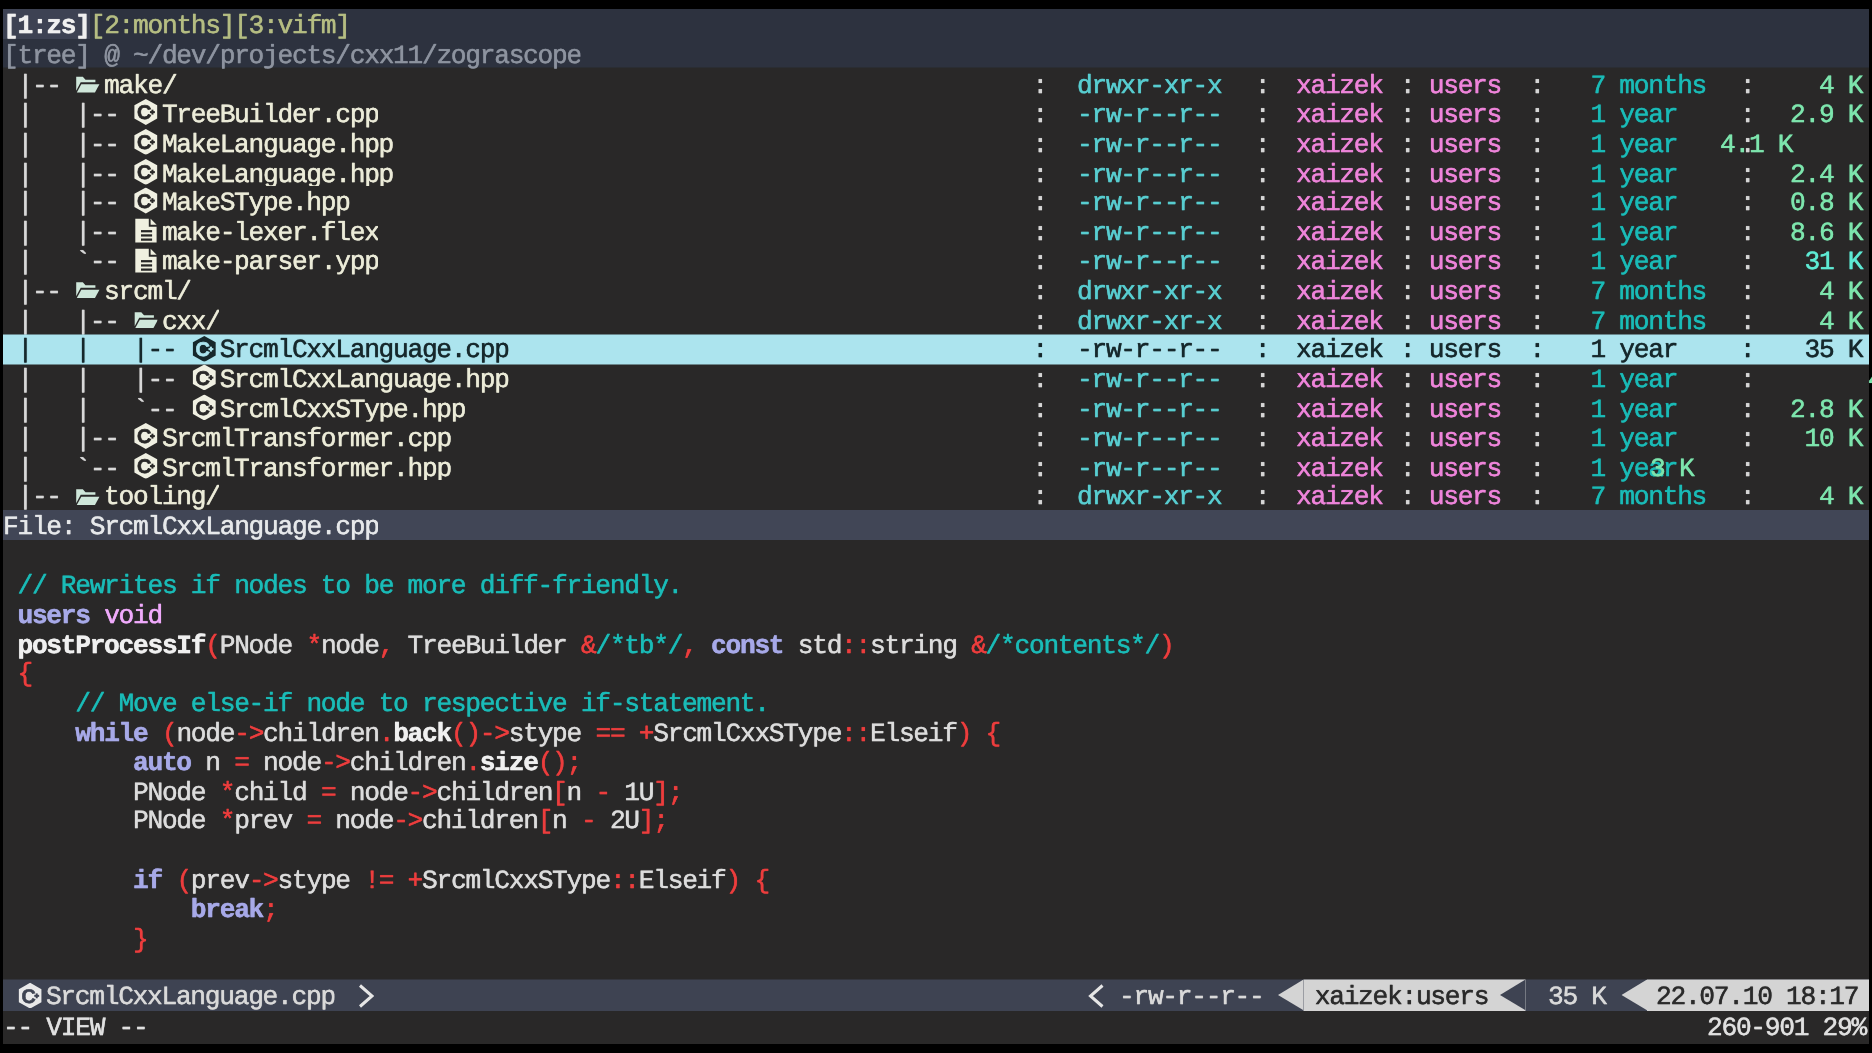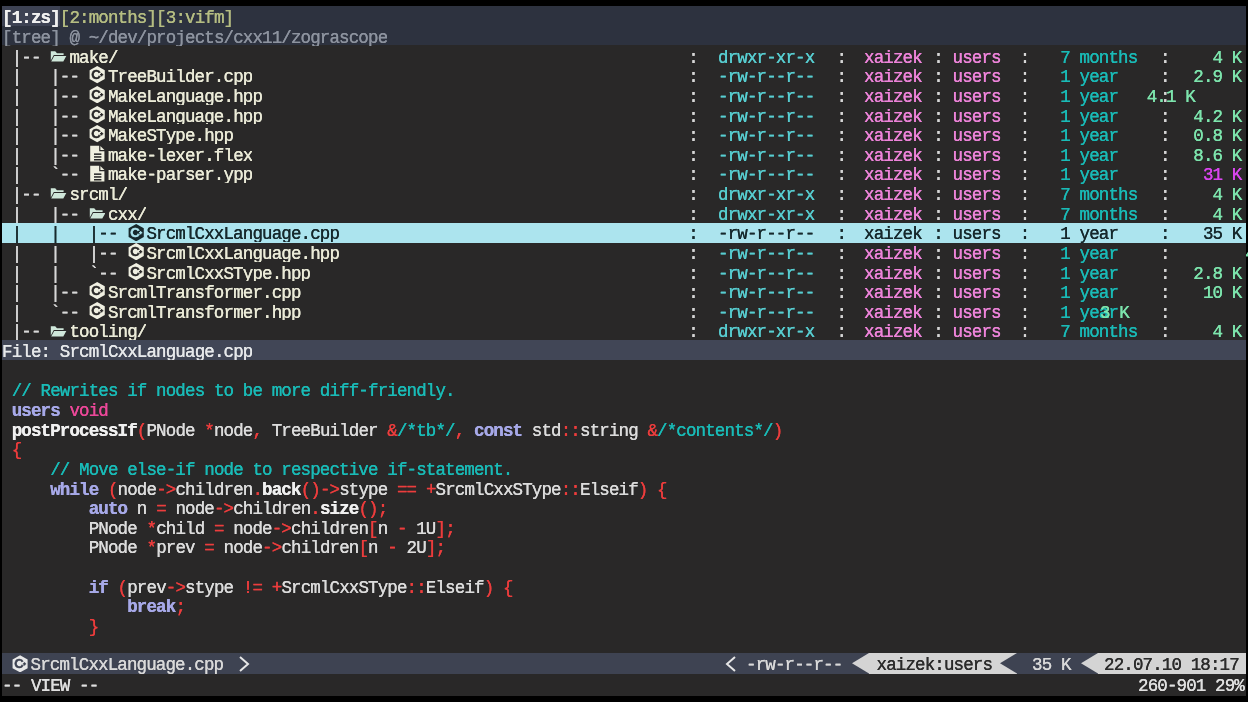--- a/index.html
+++ b/index.html
@@ -79,21 +79,21 @@
 <pre class="t clip16" style="left:107.93px;top:107.55px;color:#ebebd8">MakeLanguage.hpp</pre>
 <pre class="t" style="left:688.3px;top:107.55px;color:#d6d6d6">:</pre>
 <pre class="t" style="left:836.5px;top:107.55px;color:#d6d6d6">:</pre>
 <pre class="t" style="left:933.2px;top:107.55px;color:#d6d6d6">:</pre>
 <pre class="t" style="left:1019.7px;top:107.55px;color:#d6d6d6">:</pre>
 <pre class="t" style="left:1159.9px;top:107.55px;color:#d6d6d6">:</pre>
 <pre class="t" style="left:718.0px;top:107.55px;color:#58cdd0">-rw-r--r--</pre>
 <pre class="t" style="left:864.0px;top:107.55px;color:#ee84da">xaizek</pre>
 <pre class="t" style="left:952.5px;top:107.55px;color:#ee84da">users</pre>
 <pre class="t" style="left:1060.3px;top:107.55px;color:#1abbb7">1 year</pre>
-<pre class="t" style="left:1100px;top:107.55px;width:141.5px;text-align:right;color:#7de5ad">4.2 K</pre>
+<pre class="t" style="left:1100px;top:107.55px;width:141.5px;text-align:right;color:#7de5ad">2.4 K</pre>
 <pre class="t" style="left:2.0px;top:127.18px;color:#d8d8d8"> |   |-- </pre>
 <svg class="ic" style="left:89.37px;top:125.38000000000001px" width="16.4" height="17.3" viewBox="0 0 17 18">
     <polygon points="8.5,0 16.4,4.4 16.4,13.6 8.5,18 0.6,13.6 0.6,4.4" fill="#f0f0e2"></polygon>
     <text x="7.4" y="13.9" font-family="Liberation Sans" font-weight="bold" font-size="13.8" fill="#292828" stroke="#292828" stroke-width="0.45" text-anchor="middle">C</text>
     <rect x="11.4" y="8.4" width="3.4" height="1.4" fill="#292828"></rect>
     <rect x="12.4" y="7.4" width="1.4" height="3.4" fill="#292828"></rect>
   </svg>
 <pre class="t clip16" style="left:107.93px;top:127.18px;color:#ebebd8">MakeSType.hpp</pre>
 <pre class="t" style="left:688.3px;top:127.18px;color:#d6d6d6">:</pre>
 <pre class="t" style="left:836.5px;top:127.18px;color:#d6d6d6">:</pre>
@@ -135,21 +135,21 @@
 <pre class="t clip16" style="left:107.93px;top:166.44px;color:#ebebd8">make-parser.ypp</pre>
 <pre class="t" style="left:688.3px;top:166.44px;color:#d6d6d6">:</pre>
 <pre class="t" style="left:836.5px;top:166.44px;color:#d6d6d6">:</pre>
 <pre class="t" style="left:933.2px;top:166.44px;color:#d6d6d6">:</pre>
 <pre class="t" style="left:1019.7px;top:166.44px;color:#d6d6d6">:</pre>
 <pre class="t" style="left:1159.9px;top:166.44px;color:#d6d6d6">:</pre>
 <pre class="t" style="left:718.0px;top:166.44px;color:#58cdd0">-rw-r--r--</pre>
 <pre class="t" style="left:864.0px;top:166.44px;color:#ee84da">xaizek</pre>
 <pre class="t" style="left:952.5px;top:166.44px;color:#ee84da">users</pre>
 <pre class="t" style="left:1060.3px;top:166.44px;color:#1abbb7">1 year</pre>
-<pre class="t" style="left:1100px;top:166.44px;width:141.5px;text-align:right;color:#d946ef">31 K</pre>
+<pre class="t" style="left:1100px;top:166.44px;width:141.5px;text-align:right;color:#5eead4">31 K</pre>
 <pre class="t" style="left:2.0px;top:186.07px;color:#d8d8d8"> |-- </pre>
 <svg class="ic" style="left:50.25000000000001px;top:187.17px" width="16.5" height="12" viewBox="0 0 16.5 12">
     <path d="M0.8,1.2 L5.2,1.2 L7,3.2 L13.6,3.2 L13.6,4.9 L3.8,4.9 L0.8,10.5 Z" fill="#cfe7da"></path>
     <path d="M4.2,6.1 L16.3,6.1 L13.3,11.6 L1.2,11.6 Z" fill="#cfe7da"></path>
   </svg>
 <pre class="t clip16" style="left:69.41px;top:186.07px;color:#ebebd8">srcml/</pre>
 <pre class="t" style="left:688.3px;top:186.07px;color:#d6d6d6">:</pre>
 <pre class="t" style="left:836.5px;top:186.07px;color:#d6d6d6">:</pre>
 <pre class="t" style="left:933.2px;top:186.07px;color:#d6d6d6">:</pre>
 <pre class="t" style="left:1019.7px;top:186.07px;color:#d6d6d6">:</pre>
@@ -278,21 +278,21 @@
 <pre class="t" style="left:1019.7px;top:323.48px;color:#d6d6d6">:</pre>
 <pre class="t" style="left:1159.9px;top:323.48px;color:#d6d6d6">:</pre>
 <pre class="t" style="left:718.0px;top:323.48px;color:#58cdd0">drwxr-xr-x</pre>
 <pre class="t" style="left:864.0px;top:323.48px;color:#ee84da">xaizek</pre>
 <pre class="t" style="left:952.5px;top:323.48px;color:#ee84da">users</pre>
 <pre class="t" style="left:1060.3px;top:323.48px;color:#1abbb7">7 months</pre>
 <pre class="t" style="left:1100px;top:323.48px;width:141.5px;text-align:right;color:#7de5ad">4 K</pre>
 <div class="abs" style="left:2.0px;top:339.91px;width:1244.3px;height:19.63px;background:#414656"></div>
 <pre class="t clip16" style="left:2.0px;top:343.11px;color:#e6e8ea">File: SrcmlCxxLanguage.cpp</pre>
 <pre class="t" style="left:11.63px;top:382.37px"><span style="color:#1abbb7">// Rewrites if nodes to be more diff-friendly.</span></pre>
-<pre class="t" style="left:11.63px;top:402.00px"><b style="color:#a7a9e8">users</b><span style="color:#dcdcdc"> </span><span style="color:#ec4899">void</span></pre>
+<pre class="t" style="left:11.63px;top:402.00px"><b style="color:#a7a9e8">users</b><span style="color:#dcdcdc"> </span><span style="color:#f0abfc">void</span></pre>
 <pre class="t" style="left:11.63px;top:421.63px"><b style="color:#f0f0f0">postProcessIf</b><span style="color:#ec3d3d">(</span><span style="color:#dcdcdc">PNode </span><span style="color:#ec3d3d">*</span><span style="color:#dcdcdc">node</span><span style="color:#ec3d3d">,</span><span style="color:#dcdcdc"> TreeBuilder </span><span style="color:#ec3d3d">&amp;</span><span style="color:#1abbb7">/*tb*/</span><span style="color:#ec3d3d">,</span><span style="color:#dcdcdc"> </span><b style="color:#a7a9e8">const</b><span style="color:#dcdcdc"> std</span><span style="color:#ec3d3d">::</span><span style="color:#dcdcdc">string </span><span style="color:#ec3d3d">&amp;</span><span style="color:#1abbb7">/*contents*/</span><span style="color:#ec3d3d">)</span></pre>
 <pre class="t" style="left:11.63px;top:441.26px"><span style="color:#ec3d3d">{</span></pre>
 <pre class="t" style="left:11.63px;top:460.89px"><span style="color:#dcdcdc">    </span><span style="color:#1abbb7">// Move else-if node to respective if-statement.</span></pre>
 <pre class="t" style="left:11.63px;top:480.52px"><span style="color:#dcdcdc">    </span><b style="color:#a7a9e8">while</b><span style="color:#dcdcdc"> </span><span style="color:#ec3d3d">(</span><span style="color:#dcdcdc">node</span><span style="color:#ec3d3d">-&gt;</span><span style="color:#dcdcdc">children</span><span style="color:#ec3d3d">.</span><b style="color:#f0f0f0">back</b><span style="color:#ec3d3d">()</span><span style="color:#ec3d3d">-&gt;</span><span style="color:#dcdcdc">stype </span><span style="color:#ec3d3d">==</span><span style="color:#dcdcdc"> </span><span style="color:#ec3d3d">+</span><span style="color:#dcdcdc">SrcmlCxxSType</span><span style="color:#ec3d3d">::</span><span style="color:#dcdcdc">Elseif</span><span style="color:#ec3d3d">)</span><span style="color:#dcdcdc"> </span><span style="color:#ec3d3d">{</span></pre>
 <pre class="t" style="left:11.63px;top:500.15px"><span style="color:#dcdcdc">        </span><b style="color:#a7a9e8">auto</b><span style="color:#dcdcdc"> n </span><span style="color:#ec3d3d">=</span><span style="color:#dcdcdc"> node</span><span style="color:#ec3d3d">-&gt;</span><span style="color:#dcdcdc">children</span><span style="color:#ec3d3d">.</span><b style="color:#f0f0f0">size</b><span style="color:#ec3d3d">();</span></pre>
 <pre class="t" style="left:11.63px;top:519.78px"><span style="color:#dcdcdc">        </span><span style="color:#dcdcdc">PNode </span><span style="color:#ec3d3d">*</span><span style="color:#dcdcdc">child </span><span style="color:#ec3d3d">=</span><span style="color:#dcdcdc"> node</span><span style="color:#ec3d3d">-&gt;</span><span style="color:#dcdcdc">children</span><span style="color:#ec3d3d">[</span><span style="color:#dcdcdc">n </span><span style="color:#ec3d3d">-</span><span style="color:#dcdcdc"> 1U</span><span style="color:#ec3d3d">];</span></pre>
 <pre class="t" style="left:11.63px;top:539.41px"><span style="color:#dcdcdc">        </span><span style="color:#dcdcdc">PNode </span><span style="color:#ec3d3d">*</span><span style="color:#dcdcdc">prev </span><span style="color:#ec3d3d">=</span><span style="color:#dcdcdc"> node</span><span style="color:#ec3d3d">-&gt;</span><span style="color:#dcdcdc">children</span><span style="color:#ec3d3d">[</span><span style="color:#dcdcdc">n </span><span style="color:#ec3d3d">-</span><span style="color:#dcdcdc"> 2U</span><span style="color:#ec3d3d">];</span></pre>
 <pre class="t" style="left:11.63px;top:578.67px"><span style="color:#dcdcdc">        </span><b style="color:#a7a9e8">if</b><span style="color:#dcdcdc"> </span><span style="color:#ec3d3d">(</span><span style="color:#dcdcdc">prev</span><span style="color:#ec3d3d">-&gt;</span><span style="color:#dcdcdc">stype </span><span style="color:#ec3d3d">!=</span><span style="color:#dcdcdc"> </span><span style="color:#ec3d3d">+</span><span style="color:#dcdcdc">SrcmlCxxSType</span><span style="color:#ec3d3d">::</span><span style="color:#dcdcdc">Elseif</span><span style="color:#ec3d3d">)</span><span style="color:#dcdcdc"> </span><span style="color:#ec3d3d">{</span></pre>
 <pre class="t" style="left:11.63px;top:598.30px"><span style="color:#dcdcdc">            </span><b style="color:#a7a9e8">break</b><span style="color:#ec3d3d">;</span></pre>
 <pre class="t" style="left:11.63px;top:617.93px"><span style="color:#dcdcdc">        </span><span style="color:#ec3d3d">}</span></pre>

